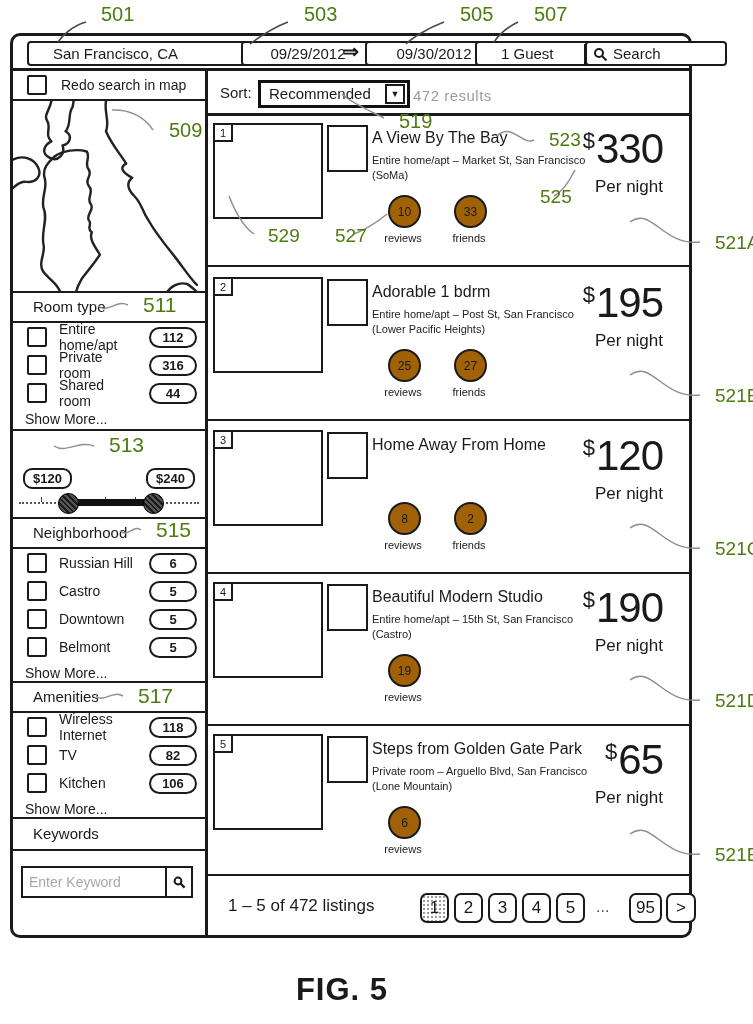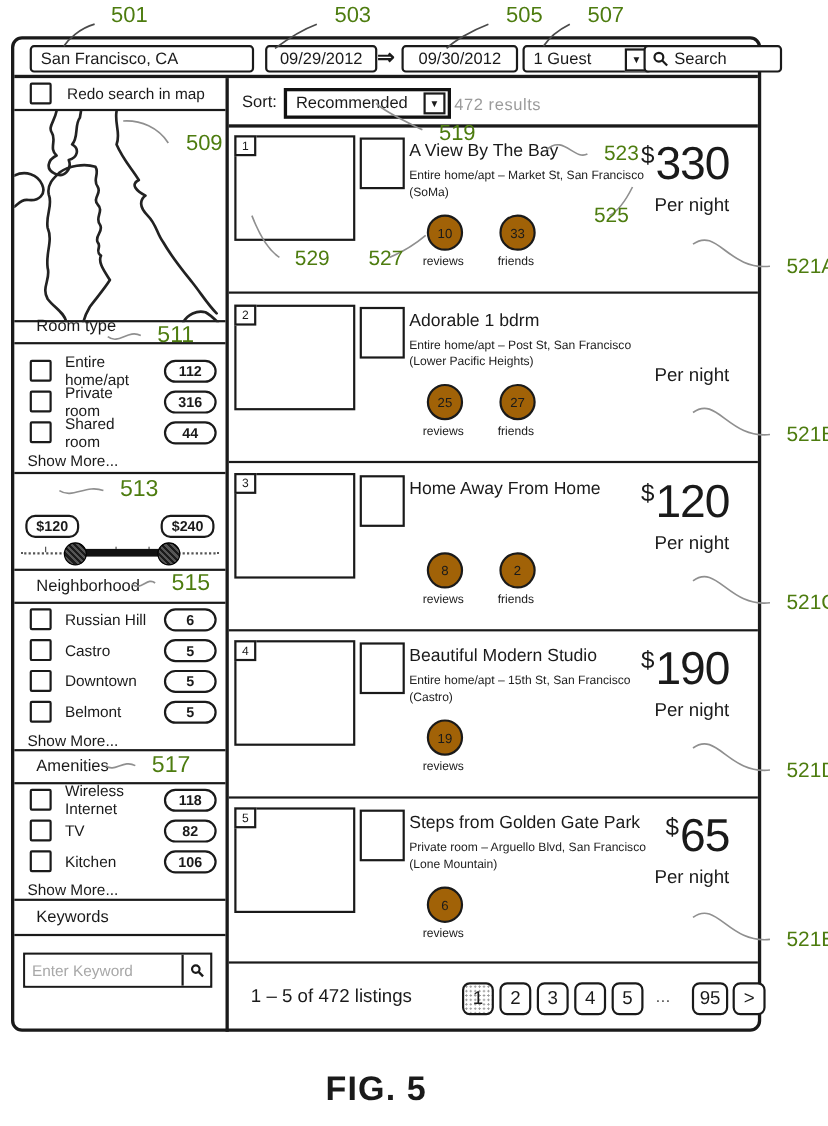--- a/index.html
+++ b/index.html
@@ -4,36 +4,36 @@
 <style>
   html,body { margin:0; padding:0; background:#fff; }
   body { width:753px; height:1024px; position:relative; font-family:"Liberation Sans", sans-serif; color:#1a1a1a; }
   .page { position:absolute; inset:0; background:#fff; overflow:hidden; }
 
   
   .frame { position:absolute; left:10px; top:33px; width:676px; height:899px; border:3px solid #1a1a1a; border-radius:10px; background:#fff; }
 
   
   .hdr { position:absolute; left:0; top:0; right:0; height:32px; border-bottom:3px solid #1a1a1a; }
-  .field { position:absolute; top:5px; height:21px; border:2px solid #1a1a1a; border-radius:4px; font-size:15px; line-height:21px; padding:0 8px; background:#fff; white-space:nowrap; }
+  .field { position:absolute; top:5px; height:21px; border:2px solid #1a1a1a; border-radius:4px; font-size:15px; line-height:21px; padding:0 24px; background:#fff; white-space:nowrap; }
   .f-dest   { left:14px;  width:184px; }
   .f-date1  { left:228px; width:82px;  text-align:center; }
   .f-arrow  { position:absolute; left:330px; top:4px; font-size:19px; font-weight:bold; }
   .f-date2  { left:352px; width:86px;  text-align:center; }
   .f-guest  { left:462px; width:80px; padding-right:26px; }
   .f-search { left:572px; width:88px; padding-left:26px; }
   .dd-box { position:absolute; right:2px; top:1px; width:17px; height:17px; border:2px solid #1a1a1a; display:flex; align-items:center; justify-content:center; font-size:9px; background:#fff; }
   .mag { position:absolute; left:6px; top:3px; }
 
   
   .sidebar { position:absolute; left:0; top:35px; width:192px; height:867px; border-right:3px solid #1a1a1a; }
   .sb-sec { position:absolute; left:0; right:0; border-bottom:2px solid #1a1a1a; }
   .sb-redo  { top:0;    height:28px; }
   .sb-map   { top:30px; height:190px; }
-  .sb-rt-h  { top:212px; height:28px; }
+  .sb-rt-h  { top:222px; height:28px; }
   .sb-rt-i  { top:252px; height:106px; }
   .sb-pr-h  { top:360px; height:28px; }
   .sb-pr-b  { top:390px; height:56px; }
   .sb-nb-h  { top:448px; height:28px; }
   .sb-nb-i  { top:478px; height:132px; }
   .sb-am-h  { top:612px; height:28px; }
   .sb-am-i  { top:642px; height:104px; }
   .sb-kw-h  { top:748px; height:30px; }
   .sb-kw-b  { top:780px; height:87px; border-bottom:none; }
   .sb-head { font-size:15px; line-height:28px; padding-left:20px; }
@@ -294,20 +294,21 @@
         <div class="photo">
           <span class="idx">2</span>
         </div>
         <div class="avatar"></div>
         <div class="l-title">Adorable 1 bdrm</div>
         <div class="l-sub">Entire home/apt – Post St, San Francisco (Lower Pacific Heights)</div>
         <div class="stat-circle c-rev">25</div>
         <div class="stat-label sl-rev">reviews</div>
         <div class="stat-circle c-fri">27</div>
         <div class="stat-label sl-fri">friends</div>
+        <div class="price"><span class="cur">$</span><span class="num">195</span></div>
         <div class="per">Per night</div>
       </div>
 
       <div class="listing l3">
         <div class="photo">
           <span class="idx">3</span>
         </div>
         <div class="avatar"></div>
         <div class="l-title">Home Away From Home</div>
         <div class="stat-circle c-rev">8</div>

